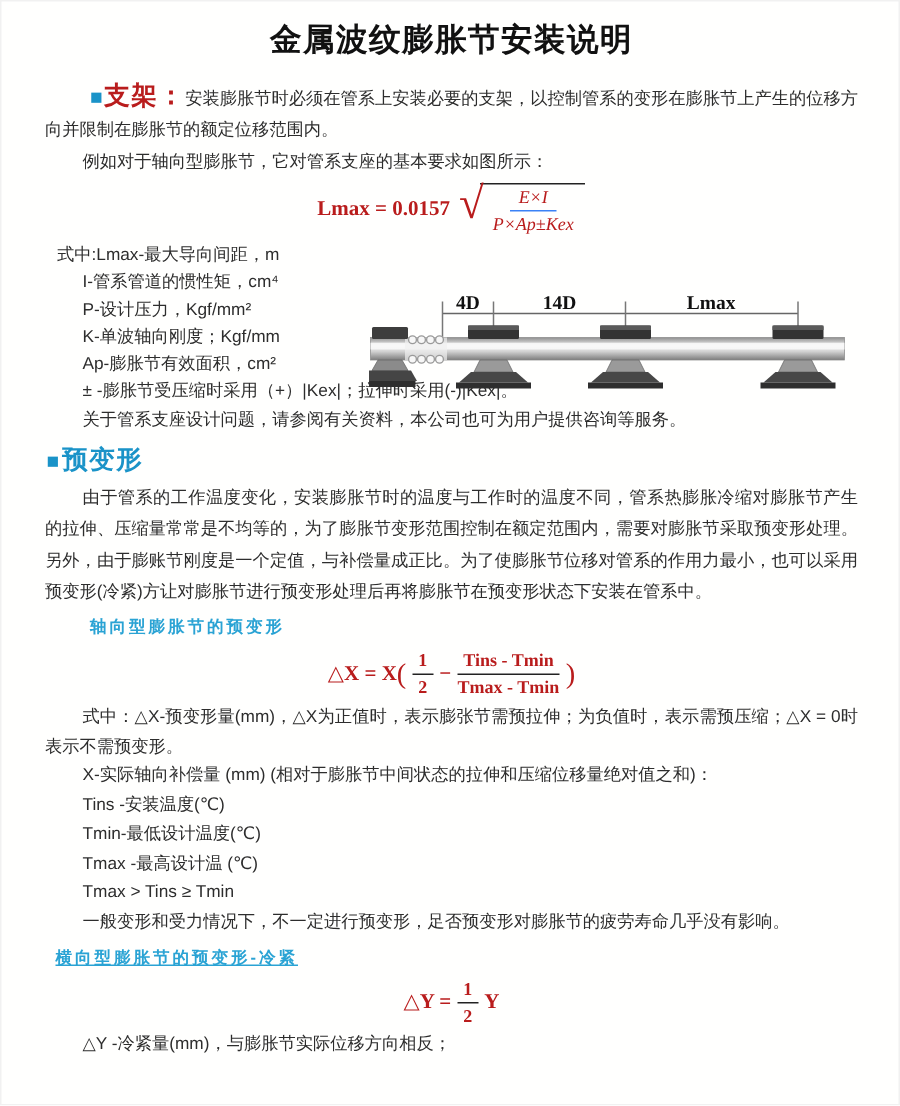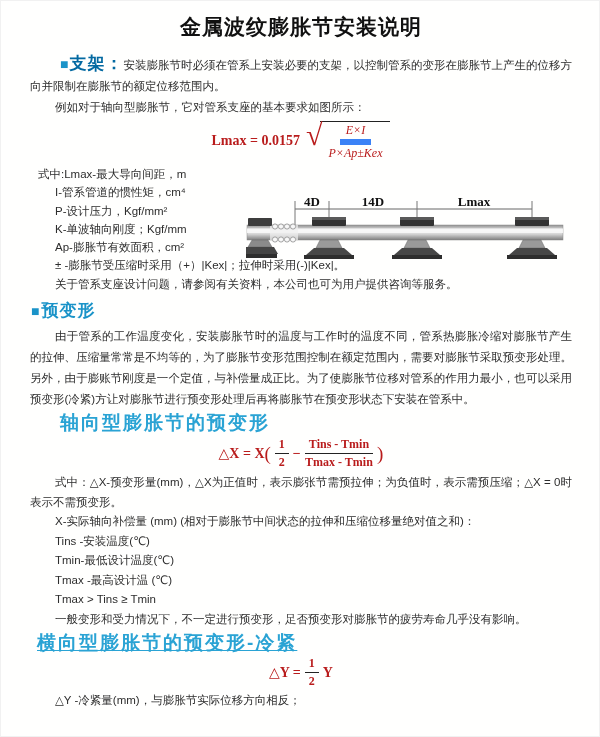--- a/index.html
+++ b/index.html
@@ -6,47 +6,47 @@
   .page{
     width:600px;height:737px;position:relative;background:#fffffe;
     font-family:"Liberation Sans","DejaVu Sans",sans-serif;color:#2d2d2d;
     overflow:hidden;box-shadow:inset 0 0 0 1px #f1f1f1;
   }
   .content{padding:12px 28px 0 30px;}
   .doc-title{font-size:21px;font-weight:bold;text-align:center;margin:0;line-height:30px;color:#111;letter-spacing:1px;}
   .para{font-size:11.5px;line-height:21px;text-align:justify;margin:0;}
   .p-support{margin-top:11px;text-indent:30px;}
   .sec-marker{color:#1a93c8;font-size:14px;font-weight:bold;margin-right:1px;}
-  .sec-head-inline{color:#0369a1;font-size:17px;font-weight:bold;letter-spacing:1px;}
+  .sec-head-inline{color:#b91c1c;font-size:17px;font-weight:bold;letter-spacing:1px;}
   .example-line{text-indent:25px;}
   
   .formula{display:flex;justify-content:center;align-items:center;
     font-family:"Liberation Serif","DejaVu Serif",serif;color:#b91c1c;}
   .f1{margin:3px 0;}
   .f1 .lhs{font-weight:bold;font-size:14px;margin-right:6px;}
   .sqrt{display:inline-flex;align-items:flex-start;}
   .rad{font-size:30px;line-height:30px;font-weight:400;transform:translateY(-1px);}
   .sq-body{display:inline-flex;flex-direction:column;align-items:center;
     border-top:1.6px solid #222;padding:1px 8px 0;font-style:italic;font-size:12px;margin-left:-2px;}
-  .sq-body .num{border-bottom:6px solid #3b82f6;padding:0 6px 1px;margin-bottom:1px;}
+  .sq-body .num{border-bottom:1px solid #3b82f6;padding:0 6px 1px;margin-bottom:1px;}
   .frac{display:inline-flex;flex-direction:column;align-items:center;font-size:12px;font-style:italic;margin:0 4px;}
   .frac .num{border-bottom:1px solid #222;padding:0 4px 1px;margin-bottom:1px;}
   .f2{margin:3px 0;font-size:14px;font-weight:bold;}
   .f2 .paren{font-size:19px;font-weight:400;}
   .f3{margin:2px 0;font-size:14px;font-weight:bold;}
   .f3 .frac,.f2 .frac{font-weight:bold;font-style:normal;}
   
   .def-list{margin-top:4px;font-size:11.5px;line-height:18.3px;}
   .def-line{margin-left:25px;}
   .def-first{margin-left:8px;}
   
   .sec-head-block{margin-top:7px;margin-left:1px;font-size:17px;font-weight:bold;
     color:#1a93c8;line-height:21px;letter-spacing:1px;}
   .p-predeform{margin-top:4px;text-indent:25px;}
-  .sub-head{font-size:19px;font-weight:bold;color:#2aa3d4;letter-spacing:2px;line-height:23px;}
+  .sub-head{font-size:11px;font-weight:bold;color:#2aa3d4;letter-spacing:2px;line-height:23px;}
   .sub-axial{margin-top:1px;margin-left:30px;}
   .sub-lateral{margin-top:3px;margin-left:7px;line-height:22px;text-decoration:underline;}
   .notes{font-size:11.5px;line-height:19.5px;}
   .note-indent{text-indent:25px;text-align:justify;}
   .note-left{margin-left:25px;}
   
   .diagram{position:absolute;left:246px;top:194px;width:352px;height:100px;}
 </style>
 </head>
 <body>

